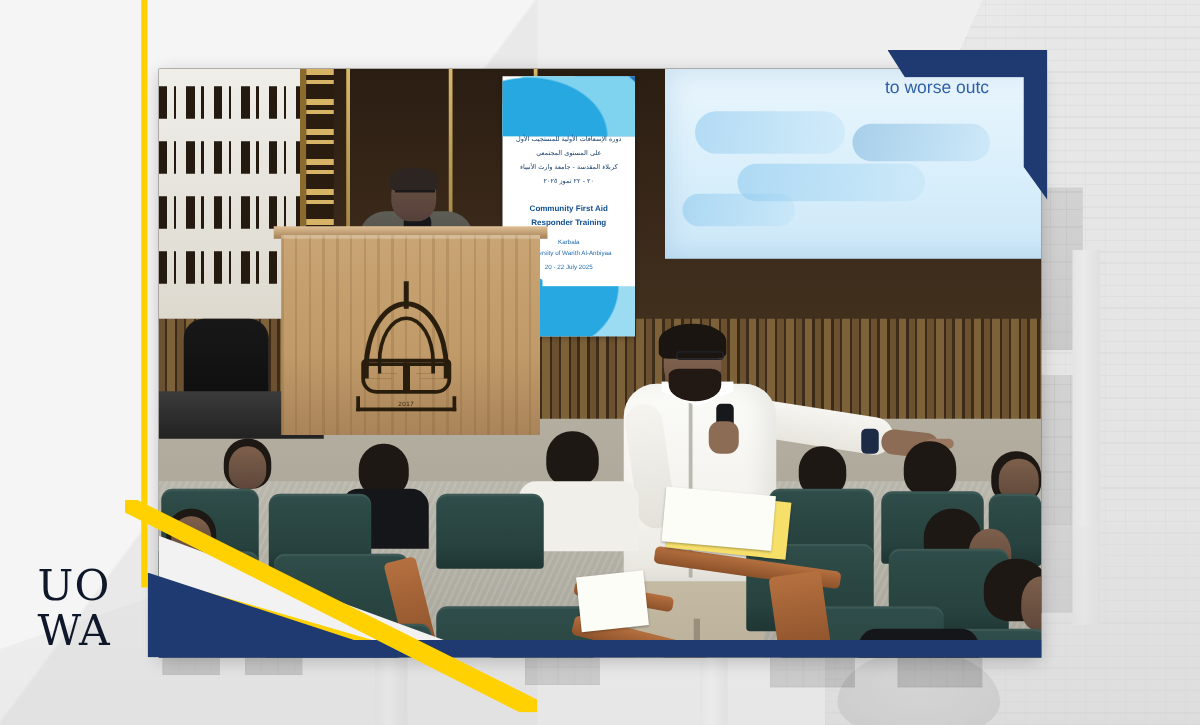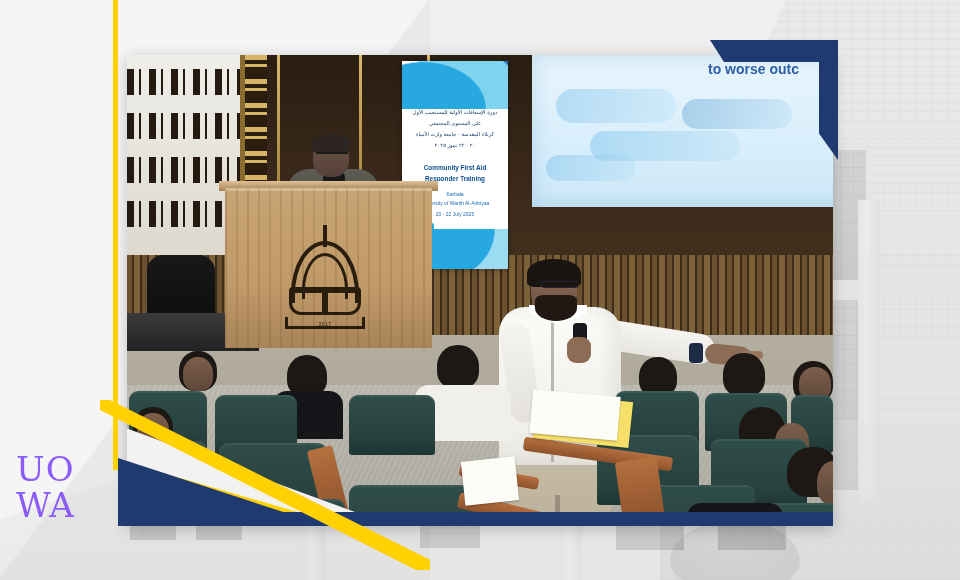--- a/index.html
+++ b/index.html
@@ -274,21 +274,20 @@
     background: linear-gradient(90deg,#f2c230 0 40%, #2aa7dd 42% 100%);
     border-radius: 2px;
   }
 
   
   .screen {
     left: 405px; top: 0; width: 342px; height: 152px;
     background: linear-gradient(180deg,#eaf6fd 0%, #d9effb 55%, #cde8f8 100%);
     box-shadow: inset 0 0 22px rgba(120,170,210,.35);
     overflow: hidden;
-    font-weight: bold;
   }
   .screen-txt {
     position: absolute; left: 176px; top: 6px;
     font-size: 14px; color: #2f5fa8; white-space: nowrap;
     font-family: "Liberation Sans", sans-serif;
   }
   .screen-blob {
     position: absolute; border-radius: 40px;
     background: linear-gradient(120deg, rgba(120,190,235,.45), rgba(175,220,245,.25));
   }
@@ -393,22 +392,22 @@
     position: absolute; background: #f0efe9; border-radius: 14px 14px 0 0;
   }
   .paper {
     position: absolute; background: #fdfdf8;
     box-shadow: 0 1px 2px rgba(0,0,0,.3);
   }
   .paper-yellow { background: #f7e06a; }
 
   
   #logo {
-    position: absolute; left: 16px; top: 452px;
-    color: #8b5cf6;
+    position: absolute; left: 30px; top: 452px;
+    color: #0f172a;
     font-family: "DejaVu Serif", serif;
     line-height: 1;
     user-select: none;
   }
   #logo .l1 { font-size: 34px; letter-spacing: 1px; }
   #logo .l2 { font-size: 34px; letter-spacing: 0px; margin-top: 2px; }
 
   :root { --navy: #1e3a70; --yellow: #ffd100; }
 </style>
 </head>

